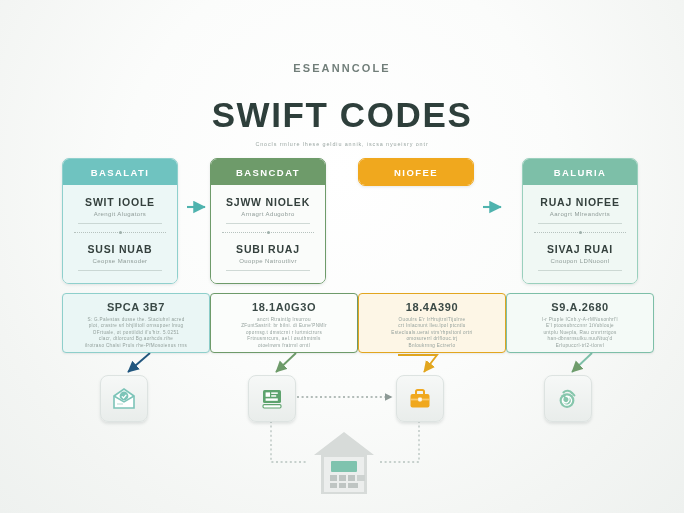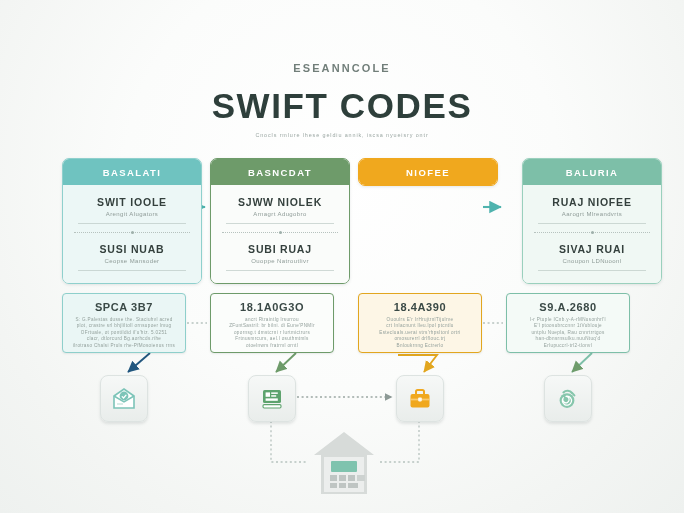--- a/index.html
+++ b/index.html
@@ -32,40 +32,40 @@
   }
   .eyebrow {
     font-size: 11px;
     letter-spacing: 2.1px;
     font-weight: 700;
     color: #4a5b55;
     opacity: .78;
     filter: blur(0.35px);
   }
   .main-title {
-    margin-top: 13px;
+    margin-top: 22px;
     font-size: 35px;
     line-height: 38px;
     letter-spacing: 1.6px;
     font-weight: 700;
     color: #2e3f3b;
   }
   .subtitle {
     margin-top: 7px;
     font-size: 5.4px;
     letter-spacing: .9px;
     color: #9aa6a2;
     filter: blur(0.7px);
   }
 
   
   .col {
     position: absolute;
     top: 158px;
-    width: 140px;
+    width: 116px;
   }
   .col.c0 { left: 62px; }
   .col.c1 { left: 210px; }
   .col.c2 { left: 358px; }
   .col.c3 { left: 522px; }
 
   .card {
     border-radius: 7px;
     overflow: hidden;
     box-shadow: 0 1px 3px rgba(60,80,75,.13);
@@ -135,21 +135,21 @@
   .t2 .card-body { background: #fdf7e8; }
   .t2 .card { border: 1px solid #F0A81E; }
   .t3 .card-head { background: #7DBFA8; }
   .t3 .card-body { background: #f0f8f4; }
   .t3 .card { border: 1px solid #9ad0bd; }
 
   
   .desc {
     position: absolute;
     top: 293px;
-    width: 124px;
+    width: 148px;
     height: 60px;
     border-radius: 4px;
     box-sizing: border-box;
     padding: 7px 7px 0 7px;
     text-align: center;
     box-shadow: 0 1px 2px rgba(60,80,75,.10);
   }
   .desc.c0 { left: 62px; background: #eaf6f5; border: 1.6px solid #8ecfcb; }
   .desc.c1 { left: 210px; background: #fbfdfb; border: 1.6px solid #6E9B6A; }
   .desc.c2 { left: 358px; background: #fdf6e6; border: 1.6px solid #E2A61F; }

